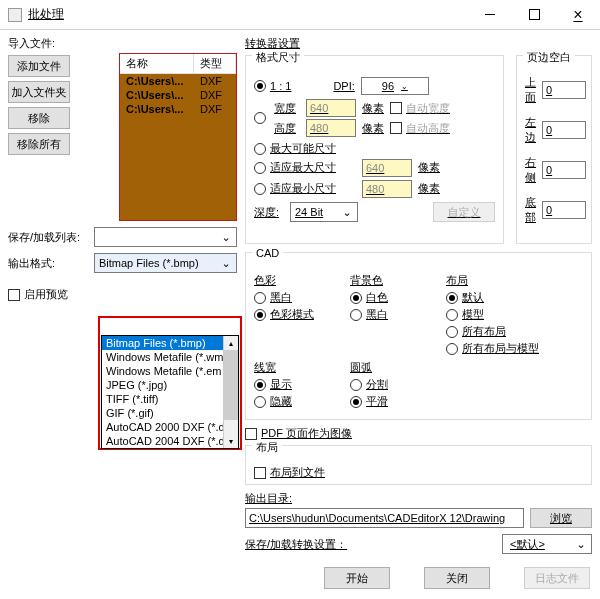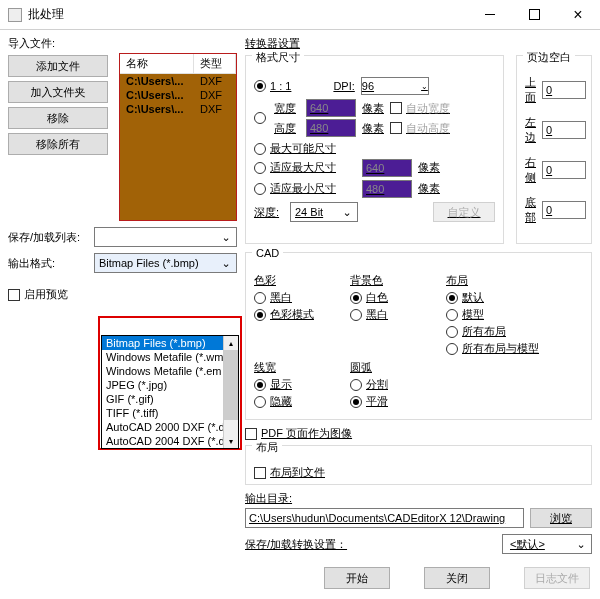--- a/index.html
+++ b/index.html
@@ -1,29 +1,29 @@
 <!DOCTYPE html>
 <html><head>
 <meta charset="utf-8">
 <style>
   * { box-sizing: border-box; margin: 0; padding: 0; font-family: "Microsoft YaHei", sans-serif; font-size: 11px; }
   body { background: #fff; width: 600px; height: 599px; overflow: hidden; }
-  .titlebar { height: 30px; background: #fff; border-bottom: 1px solid #d0d0d0; display: flex; align-items: center; padding: 0 0 0 8px; }
+  .titlebar { height: 30px; background: #fff; border-bottom: 1px solid #d0d0d0; display: flex; align-items: center; padding: 0 0 0 8px; text-decoration: underline; }
   .title-icon { width: 14px; height: 14px; background: #eee; border: 1px solid #999; margin-right: 6px; display: inline-block; }
   .title-text { flex: 1; font-size: 12px; }
   .tctl { display: flex; }
   .tbtn { width: 44px; height: 30px; display: flex; align-items: center; justify-content: center; }
   .min::before { content: ""; width: 10px; height: 1px; background: #000; display: block; }
   .maxb::before { content: ""; width: 9px; height: 9px; border: 1px solid #000; display: block; }
   .close { font-size: 16px; }
   .content { display: flex; height: 530px; }
   .left { width: 245px; padding: 6px 8px; }
   .right { flex: 1; padding: 6px 8px 6px 0; overflow: hidden; text-decoration: underline; }
   .lab { display: block; margin-bottom: 2px; }
-  .btn { width: 100px; height: 22px; background: #e1e1e1; border: 1px solid #adadad; margin: 2px 0; display: inline-flex; align-items: center; justify-content: center; }
+  .btn { width: 62px; height: 22px; background: #e1e1e1; border: 1px solid #adadad; margin: 2px 0; display: inline-flex; align-items: center; justify-content: center; }
   .leftrow { display: flex; gap: 6px; }
   .listbox { flex: 1; height: 168px; border: 1px solid #b91c1c; background: #a16207; }
   .listhead { display: flex; background: #fff; border-bottom: 1px solid #e0e0e0; }
   .listhead div { padding: 2px 6px; border-right: 1px solid #e0e0e0; }
   .lc1 { width: 74px; } .lc2 { width: 42px; }
   .listrow { display: flex; }
   .listrow div { padding: 1px 6px; white-space: nowrap; overflow: hidden; }
   .lc1r { width: 74px; font-weight: bold; } .lc2r { width: 42px; }
   .fgrp { margin-top: 6px; display: flex; align-items: center; gap: 8px; }
   .fgrp label { width: 78px; }
@@ -40,22 +40,22 @@
   .redbox { border: 2px solid #d00; position: absolute; left: 98px; top: 316px; width: 144px; height: 134px; pointer-events: none; }
   .check { display: flex; align-items: center; gap: 4px; }
   .check .box { width: 12px; height: 12px; border: 1px solid #333; background: #fff; display: inline-block; }
   .section-title { font-size: 11px; margin-bottom: 2px; }
   .groupbox { border: 1px solid #dcdcdc; padding: 6px 8px 8px 8px; margin-bottom: 6px; position: relative; margin-top: 2px;}
   .groupbox > .glabel { position: relative; top: -12px; left: -2px; background: #fff; padding: 0 4px; display: inline-block; margin-bottom: -8px; }
   .radio { display: flex; align-items: center; gap: 4px; margin: 2px 0; }
   .radio .rb { width: 12px; height: 12px; border: 1px solid #333; border-radius: 50%; display: inline-flex; align-items: center; justify-content: center; }
   .radio .rb.sel::after { content: ""; width: 6px; height: 6px; background: #000; border-radius: 50%; display: block; }
   .numinput { width: 50px; height: 18px; border: 1px solid #7a7a7a; padding: 0 3px; background: #fff; }
-  .numinput.dis { background: #4c1d95; color: #888; }
-  .dpi { width: 68px; height: 18px; border: 1px solid #7a7a7a; display: inline-flex; align-items: center; padding: 0 0; background: #fff; }
+  .numinput.dis { background: #fef9c3; color: #888; }
+  .dpi { width: 68px; height: 18px; border: 1px solid #7a7a7a; display: inline-flex; align-items: center; padding: 0 20px; background: #fff; }
   .dpi .a { margin-left: auto; font-size: 8px; }
   .row { display: flex; align-items: center; gap: 6px; margin: 2px 0; }
   .gray { color: #a0a0a0; }
   .margin-col { }
   .margin-row { display: flex; align-items: center; gap: 6px; margin-bottom: 10px; }
   .margin-row label { width: 28px; }
   .margin-row input { width: 44px; height: 18px; border: 1px solid #7a7a7a; padding: 0 3px; }
   .btnwide { width: 62px; height: 20px; background: #e1e1e1; border: 1px solid #adadad; display: inline-flex; align-items: center; justify-content: center; }
   .btndis { background: #efefef; color: #aaa; border-color: #d0d0d0; }
   .footerbtns { position: absolute; bottom: 8px; right: 10px; display: flex; gap: 6px; }
@@ -321,22 +321,22 @@
         </div>
     </div>
   </div>
 </div>
 
 <div class="dropdown">
   <div class="dd-item dd-sel">Bitmap Files (*.bmp)</div>
   <div class="dd-item">Windows Metafile (*.wm</div>
   <div class="dd-item">Windows Metafile (*.em</div>
   <div class="dd-item">JPEG (*.jpg)</div>
+  <div class="dd-item">TIFF (*.tiff)</div>
   <div class="dd-item">GIF (*.gif)</div>
-  <div class="dd-item">TIFF (*.tiff)</div>
   <div class="dd-item">AutoCAD 2000 DXF (*.dx</div>
   <div class="dd-item">AutoCAD 2004 DXF (*.dx</div>
   <div class="dd-scroll">
     <div class="scr-btn">▴</div>
     <div class="scr-track">
         <div class="scr-thumb"></div>
       </div>
     <div class="scr-btn">▾</div>
   </div>
 </div>

